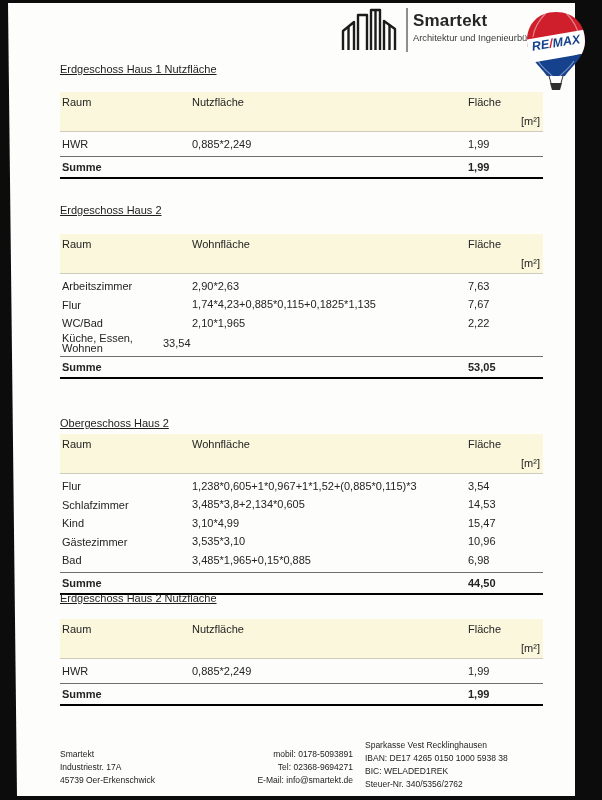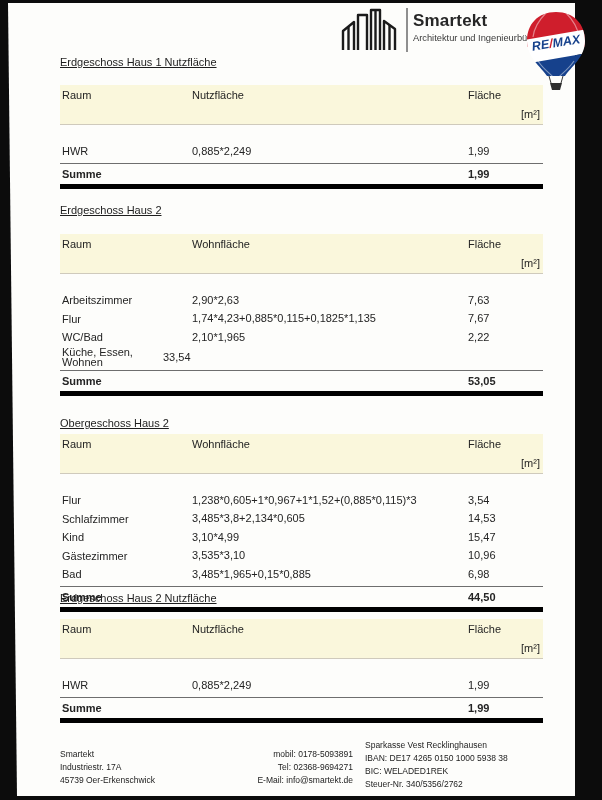--- a/index.html
+++ b/index.html
@@ -17,35 +17,35 @@
 
   
   .logo-buildings{position:absolute;left:341px;top:7px;}
   .brand-divider{position:absolute;left:406px;top:8px;width:2px;height:44px;background:#8f8f8f;}
   .brand-name{position:absolute;left:413px;top:11px;font-size:17px;font-weight:bold;color:#262626;letter-spacing:.2px;white-space:nowrap;}
   .brand-sub{position:absolute;left:413px;top:33px;font-size:9.3px;color:#3a3a3a;white-space:nowrap;}
   .balloon{position:absolute;left:524px;top:11px;z-index:6;}
 
   
   .sec{position:absolute;left:60px;width:483px;font-size:11px;}
-  .t1{top:55px}.t2{top:203px}.t3{top:416px}.t4{top:591px}
+  .t1{top:62px}.t2{top:203px}.t3{top:416px}.t4{top:591px}
   .sec-title{font-size:11px;line-height:14px;height:14px;color:#1e1e1e;text-decoration:underline;}
   .thead{background:#faf7dc;padding:4px 3px 3px 2px;border-bottom:1px solid #cfcabc;}
   .t1 .thead{margin-top:16px}.t2 .thead{margin-top:17px}.t3 .thead{margin-top:4px}.t4 .thead{margin-top:14px}
   .h-row{display:flex;line-height:13px;}
   .h-row2{text-align:right;line-height:13px;margin-top:6px;}
   .c1{width:101px;flex:none;}
   .c2{flex:1;padding-left:29px;}
   .c3{width:72px;flex:none;text-align:left;}
   .trow{display:flex;min-height:18.5px;align-items:center;padding:0 3px 0 2px;}
-  .thead + .trow{margin-top:17px;}
+  .thead + .trow{margin-top:3px;}
   .trow .c1{line-height:10.5px;}
   .trow .c2,.trow .c3{line-height:13px;}
   .sumrow{display:flex;height:20px;align-items:center;margin-top:2px;padding:0 3px 0 2px;
-          border-top:1px solid #6e6e6e;border-bottom:5px solid #000000;font-weight:bold;}
+          border-top:1px solid #6e6e6e;border-bottom:2px solid #000000;font-weight:bold;}
 
   
   .footer{position:absolute;top:739px;left:60px;width:483px;display:flex;font-size:8.5px;color:#1c1c1c;}
   .f-line{line-height:13px;white-space:nowrap;}
   .f-left{width:150px;margin-top:9px;}
   .f-center{flex:1;text-align:right;margin-top:9px;transform:translateX(-12px);}
   .f-right{width:178px;text-align:left;}
 </style>
 </head>
 <body>

